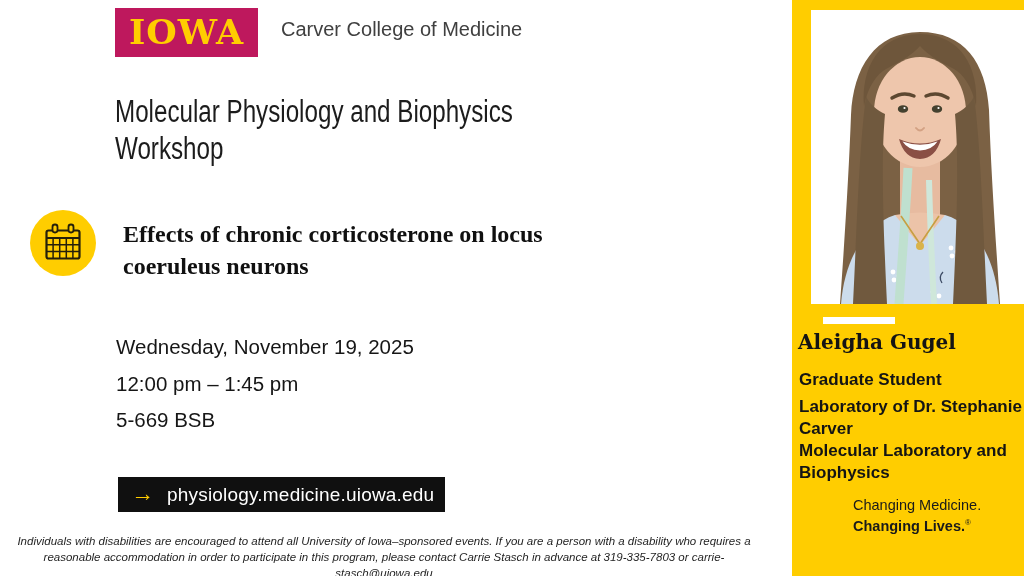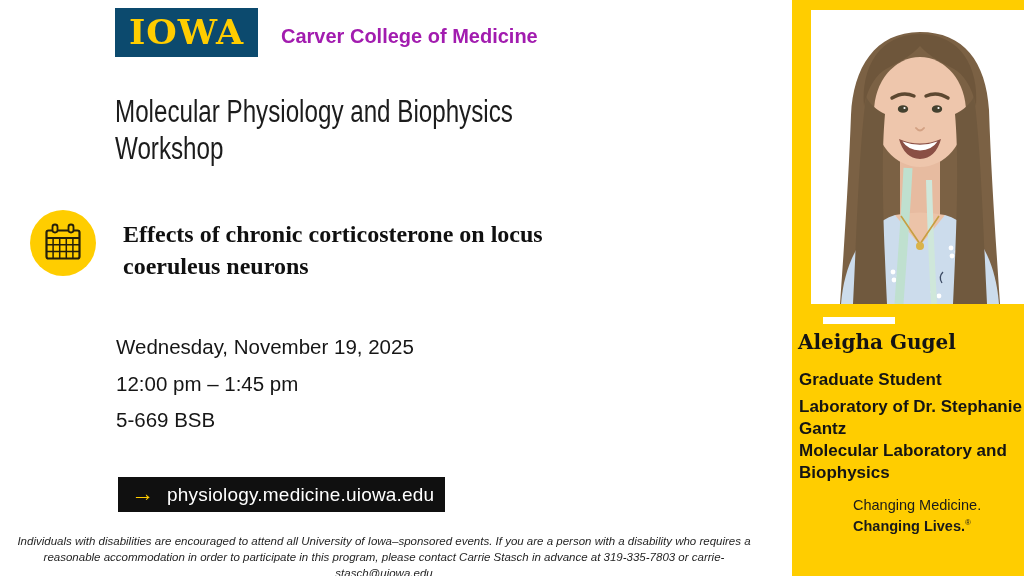--- a/index.html
+++ b/index.html
@@ -6,30 +6,30 @@
   html,body { background:#e8e8e8; }
   .canvas {
     position:relative; width:1024px; height:576px;
     background:#ffffff; overflow:hidden;
     font-family:"Liberation Sans", sans-serif;
     color:#141414;
   }
   
   .logo-box {
     position:absolute; left:115px; top:8px; width:143px; height:49px;
-    background:#0c4a6e; display:flex; align-items:center; justify-content:center;
+    background:#be185d; display:flex; align-items:center; justify-content:center;
   }
   .logo-wordmark {
     font-family:"DejaVu Serif", serif; font-weight:bold;
     font-size:35px; letter-spacing:1px; color:#FFCD00;
     transform:scaleY(0.95); line-height:1;
   }
   .college-name {
-    position:absolute; left:281px; top:25px;
-    font-size:20px; font-weight:bold; color:#a21caf;
+    position:absolute; left:281px; top:18px;
+    font-size:20px; font-weight:normal; color:#404040;
   }
   .workshop-title {
     position:absolute; left:115px; top:93px;
     font-size:31px; line-height:37px; font-weight:400; color:#1c1c1c;
     transform:scaleX(0.78); transform-origin:left top; white-space:nowrap;
   }
   .cal-badge { position:absolute; left:30px; top:210px; width:66px; height:66px; }
   .event-title {
     position:absolute; left:123px; top:218px;
     font-family:Liberation Serif, serif; font-weight:bold;
@@ -202,21 +202,21 @@
         <circle cx="109" cy="236" r="4" fill="#d9b34a"></circle>
       </svg>
     </div>
 
     <div class="white-rule"></div>
 
     <div class="speaker-name">Aleigha Gugel</div>
     <div class="speaker-role">Graduate Student</div>
 
     <div class="speaker-aff">
-      <div>Laboratory of Dr. Stephanie Gantz</div>
+      <div>Laboratory of Dr. Stephanie Carver</div>
       <div>Molecular Laboratory and</div>
       <div>Biophysics</div>
     </div>
 
     <div class="tagline">
       <div>Changing Medicine.</div>
       <div><span class="bold">Changing Lives.</span><span class="reg">®</span></div>
     </div>
 
   </div>

